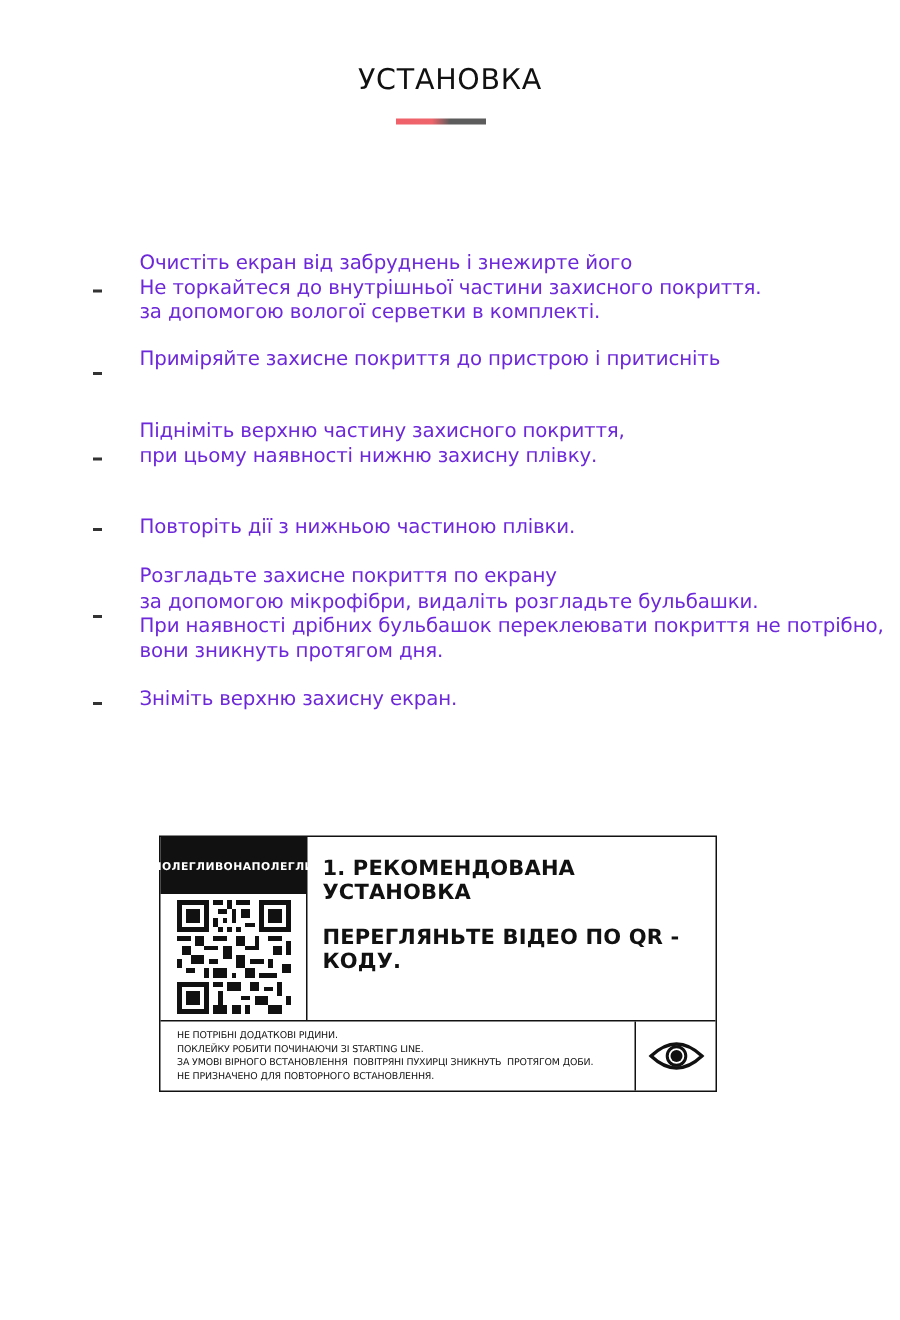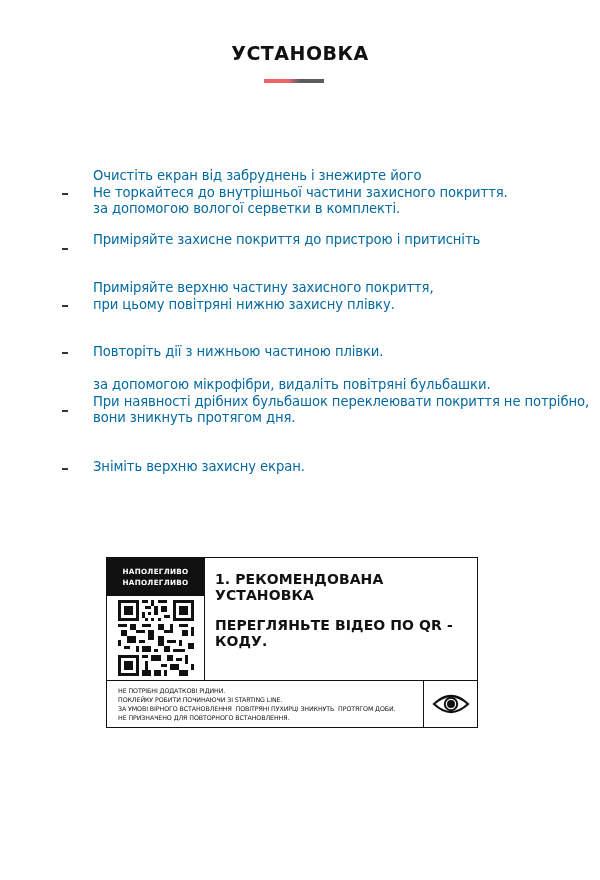--- a/index.html
+++ b/index.html
@@ -3,47 +3,47 @@
 <meta charset="utf-8">
 <style>
   html, body { margin: 0; padding: 0; }
   body {
     width: 600px; height: 880px; background: #ffffff; position: relative;
     font-family: "DejaVu Sans", "Liberation Sans", sans-serif; color: #3c3c3c;
     overflow: hidden;
   }
   .title {
     position: absolute; top: 42px; left: 0; width: 600px; text-align: center;
-    font-size: 19px; letter-spacing: 0.5px; color: #111; font-weight: bold;
+    font-size: 19px; letter-spacing: 0.5px; color: #111; font-weight: normal;
   }
   .accent-bar {
     position: absolute; top: 79px; left: 264px; width: 60px; height: 4px;
     background: linear-gradient(to right, #f0616a 0%, #ee646a 40%, #5c5c5c 60%, #5c5c5c 100%);
   }
   .steps { position: absolute; left: 0; top: 0; width: 600px; }
   .step { position: absolute; left: 0; width: 600px; }
   .dash {
     position: absolute; left: 62px; width: 6px; height: 2px; background: #333;
   }
   .step-text {
     position: absolute; left: 93px; font-size: 13.2px; line-height: 16.5px;
-    color: #0369a1; white-space: nowrap; letter-spacing: -0.1px;
+    color: #6d28d9; white-space: nowrap; letter-spacing: -0.1px;
   }
   .step-text div { white-space: nowrap; }
 
   .notice {
     position: absolute; left: 106px; top: 557px; width: 372px; height: 171px;
     border: 1.5px solid #111; box-sizing: border-box; background: #fff;
   }
   .qr-col {
     position: absolute; left: 0; top: 0; width: 98px; height: 122px;
     border-right: 1.5px solid #111; box-sizing: border-box;
   }
   .qr-header {
-    background: #111; color: #fff; height: 38px; display: flex; flex-direction: column;
+    background: #111; color: #fff; height: 38px; display: flex; flex-direction: row;
     align-items: center; justify-content: center; font-size: 7.2px; font-weight: bold;
     letter-spacing: 0.3px; line-height: 11px;
   }
   .qr-code { position: absolute; left: 11px; top: 42px; width: 76px; height: 76px; }
   .recs {
     position: absolute; left: 108px; top: 14px; font-size: 14px; font-weight: bold;
     color: #111; line-height: 15.5px; letter-spacing: 0.1px;
   }
   .recs .gap { height: 15px; }
   .footer-row {
@@ -80,36 +80,37 @@
   <div class="step" style="top:232px;">
     <div class="dash" style="top:16px;"></div>
     <div class="step-text">
       <div>Приміряйте захисне покриття до пристрою і притисніть</div>
     </div>
   </div>
 
   <div class="step" style="top:280px;">
     <div class="dash" style="top:25px;"></div>
     <div class="step-text">
-      <div>Приміряйте верхню частину захисного покриття,</div>
-      <div>при цьому повітряні нижню захисну плівку.</div>
+      <div>Підніміть верхню частину захисного покриття,</div>
+      <div>при цьому наявності нижню захисну плівку.</div>
     </div>
   </div>
 
   <div class="step" style="top:344px;">
     <div class="dash" style="top:8px;"></div>
     <div class="step-text">
       <div>Повторіть дії з нижньою частиною плівки.</div>
     </div>
   </div>
 
   <div class="step" style="top:377px;">
     <div class="dash" style="top:33px;"></div>
     <div class="step-text">
-      <div>за допомогою мікрофібри, видаліть повітряні бульбашки.</div>
+      <div>Розгладьте захисне покриття по екрану</div>
+      <div>за допомогою мікрофібри, видаліть розгладьте бульбашки.</div>
       <div>При наявності дрібних бульбашок переклеювати покриття не потрібно,</div>
       <div>вони зникнуть протягом дня.</div>
     </div>
   </div>
 
   <div class="step" style="top:459px;">
     <div class="dash" style="top:9px;"></div>
     <div class="step-text">
       <div>Зніміть верхню захисну екран.</div>
     </div>

